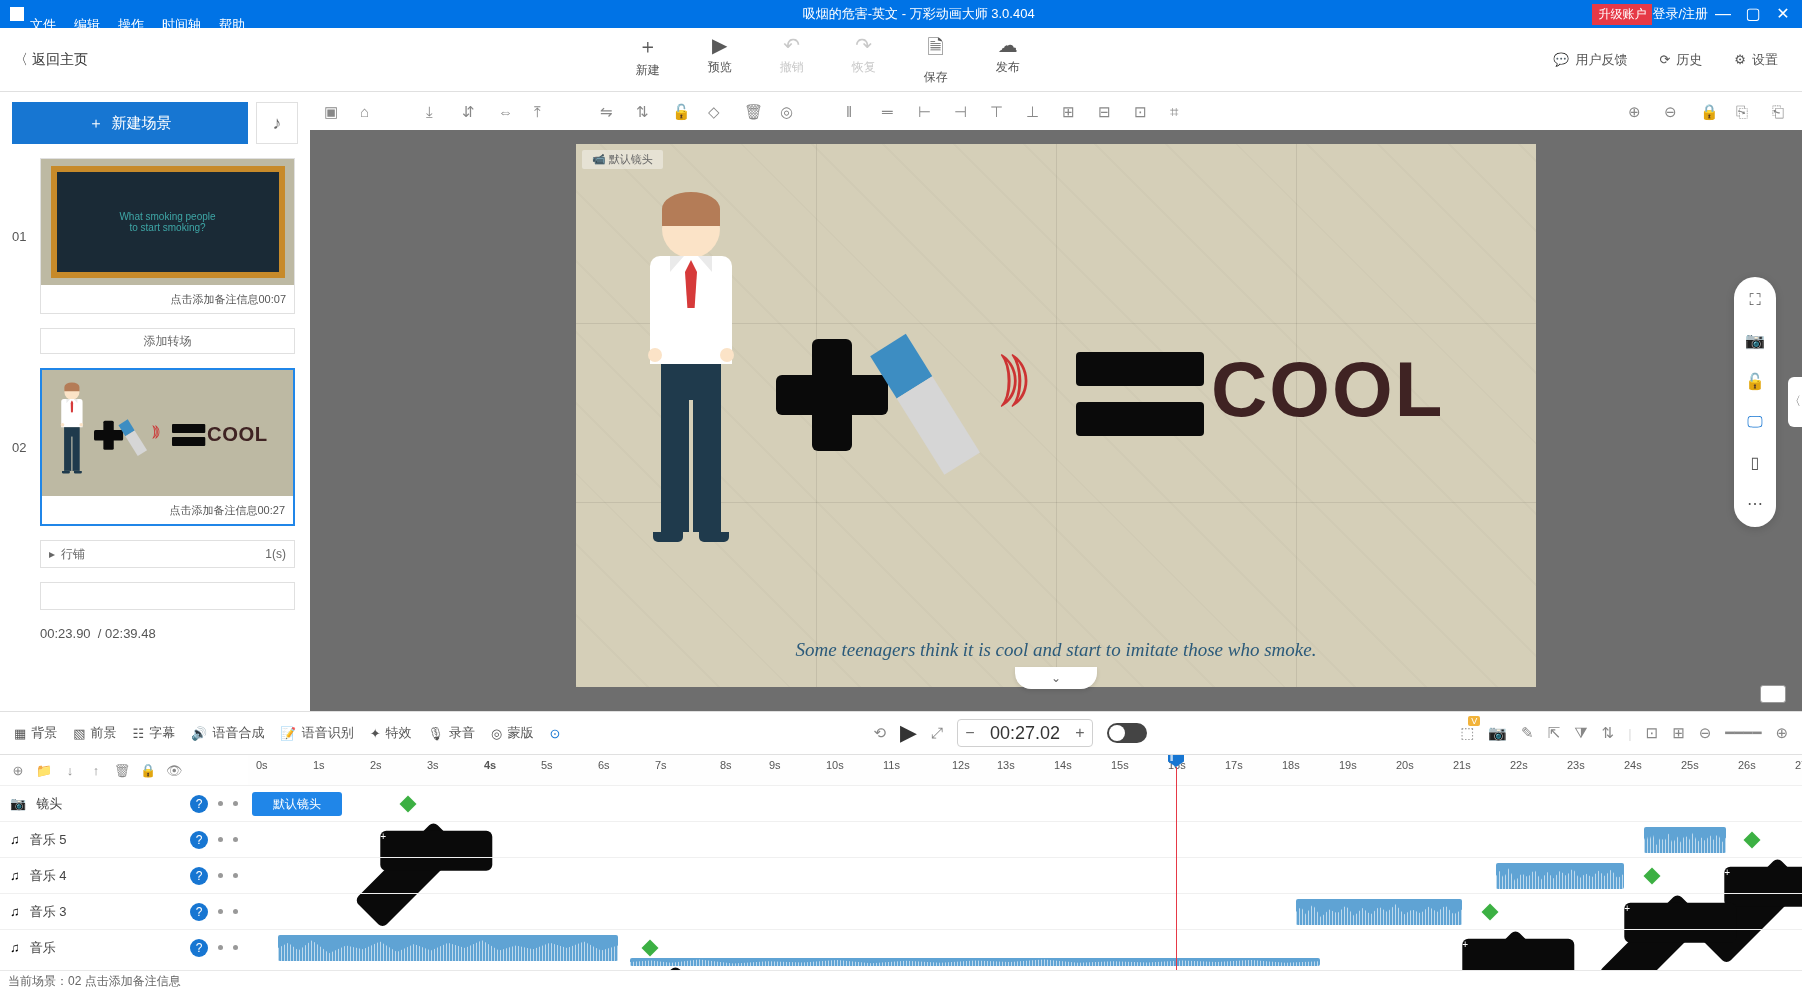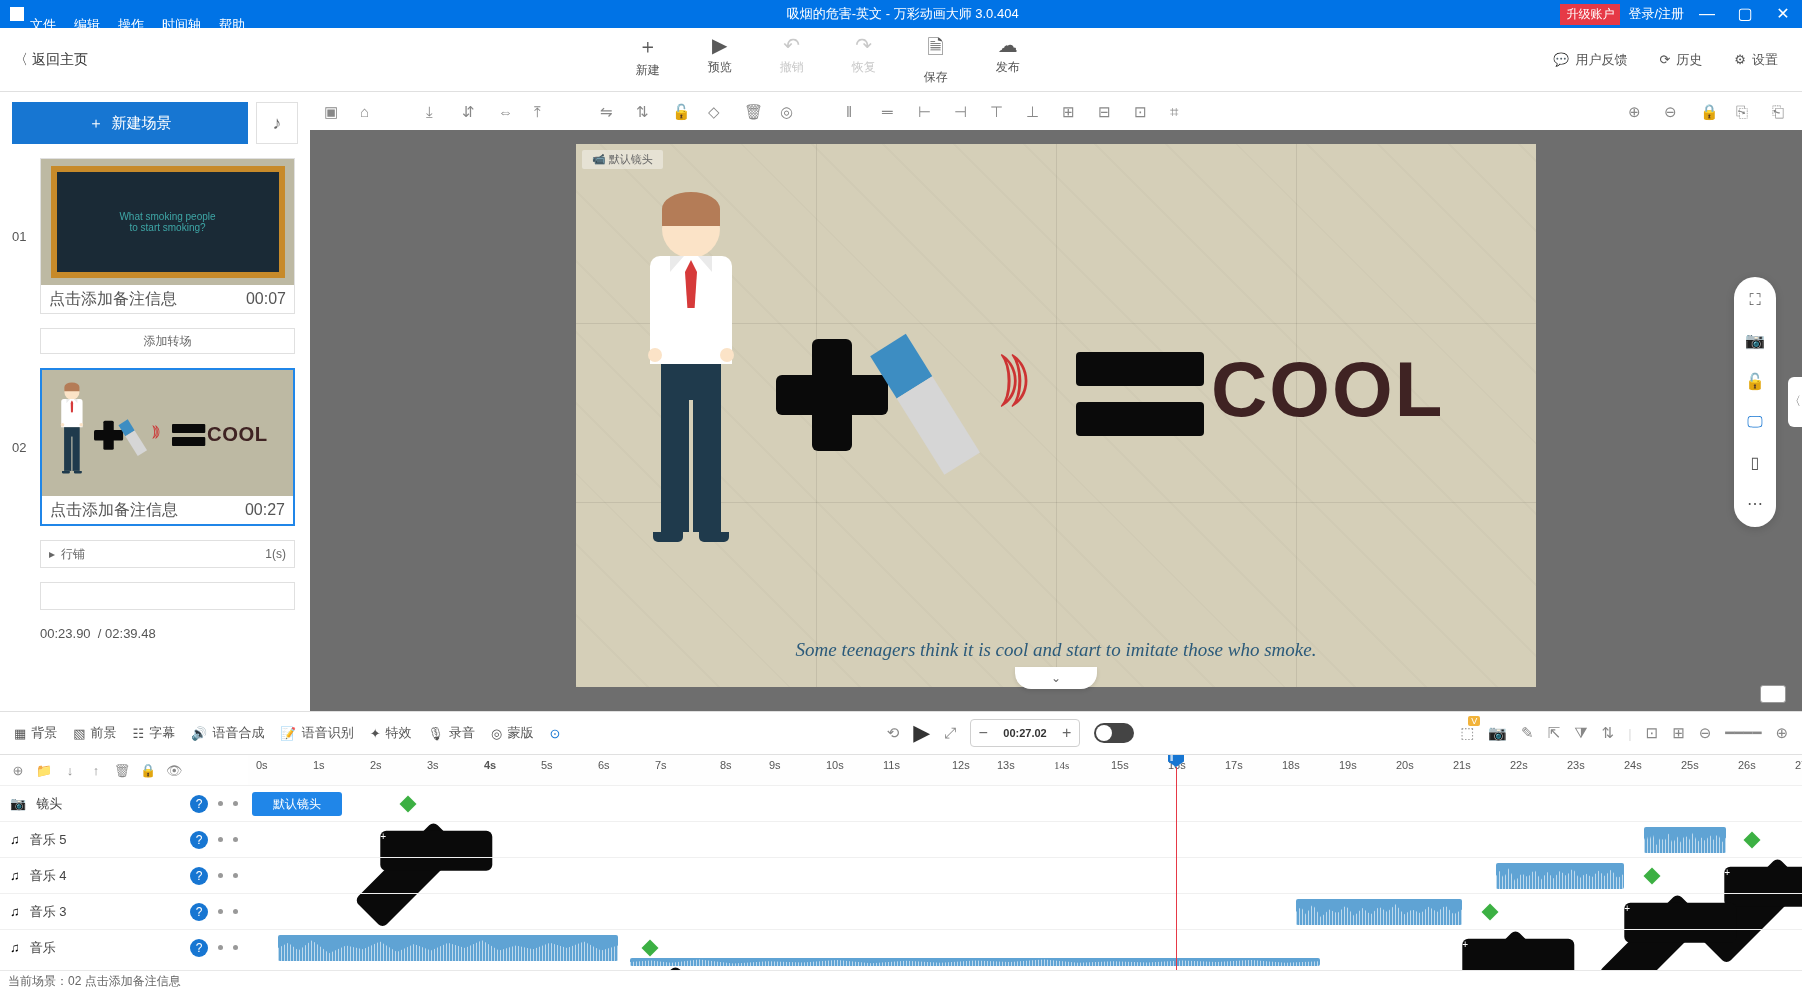--- a/index.html
+++ b/index.html
@@ -4,21 +4,21 @@
   <style>
     * { margin: 0; padding: 0; box-sizing: border-box; font-family: "Microsoft YaHei", Arial, sans-serif; }
     body { width: 1802px; height: 992px; overflow: hidden; background: #fff; display: flex; flex-direction: column; font-size: 13px; }
 
     
     .title-bar { height: 28px; background: #0073e6; color: #fff; display: flex; align-items: center; padding: 0 4px; }
     .title-bar .flag { width: 14px; height: 14px; background: #fff; margin: 0 6px; }
     .menu-group { display: flex; gap: 18px; margin-top: 21px; }
     .menu-item { font-size: 13px; cursor: pointer; }
     .title-center { flex: 1; text-align: center; font-size: 13px; }
-    .title-right { display: flex; align-items: center; gap: 8px; }
+    .title-right { display: flex; align-items: center; }
     .upgrade { background: #e63946; padding: 2px 6px; font-size: 12px; }
     .win-btn { width: 30px; text-align: center; font-size: 16px; cursor: pointer; line-height: 28px; }
 
     
     .action-bar { height: 64px; background: #fff; border-bottom: 1px solid #e0e0e0; display: flex; align-items: center; }
     .back-btn { display: flex; align-items: center; gap: 4px; padding: 0 14px; font-size: 14px; color: #333; cursor: pointer; }
     .action-group { flex: 1; display: flex; justify-content: center; gap: 48px; }
     .action-btn { display: flex; flex-direction: column; align-items: center; gap: 2px; cursor: pointer; }
     .action-btn .ico { font-size: 20px; color: #5a5a5a; }
     .action-btn.disabled .ico, .action-btn.disabled span { color: #c9c9c9; }
@@ -32,21 +32,21 @@
     .new-scene-row { display: flex; gap: 8px; }
     .new-scene { flex: 1; height: 42px; background: #1776d2; color: #fff; display: flex; align-items: center; justify-content: center; gap: 8px; font-size: 15px; cursor: pointer; }
     .music-btn { width: 42px; height: 42px; border: 1px solid #e0e0e0; display: flex; align-items: center; justify-content: center; font-size: 18px; color: #666; }
 
     .scene-card { display: flex; gap: 6px; align-items: center; margin-top: 6px; }
     .scene-num { font-size: 13px; color: #555; width: 22px; }
     .scene-inner { width: 255px; border: 1px solid #e0e0e0; display: flex; flex-direction: column; }
     .scene-inner.active { border: 2px solid #2086e8; }
     .thumb { height: 126px; background: #bdb9a3; display: flex; align-items: center; justify-content: center; overflow: hidden; position: relative; }
     .thumb1-board { width: 234px; height: 112px; background: #1a2a36; border: 6px solid #c78a2a; display: flex; flex-direction: column; align-items: center; justify-content: center; color: #3ea6a6; font-size: 10px; font-family: monospace; }
-    .thumb-meta { height: 28px; padding: 0 8px; display: flex; align-items: center; justify-content: space-between; font-size: 16px; color: #555; }
+    .thumb-meta { height: 28px; padding: 0 8px; display: flex; align-items: center; justify-content: flex-end; font-size: 11px; color: #555; }
     .transition-btn { width: 255px; margin-left: 28px; height: 26px; border: 1px solid #e0e0e0; display: flex; align-items: center; justify-content: center; font-size: 12px; color: #666; margin-top: 6px; }
     .row-play { width: 255px; margin-left: 28px; display: flex; align-items: center; justify-content: space-between; height: 28px; border: 1px solid #e0e0e0; padding: 0 8px; font-size: 12px; color: #666; margin-top: 6px; }
     .row-empty { width: 255px; margin-left: 28px; height: 28px; border: 1px solid #e0e0e0; margin-top: 6px; }
     .time-bottom { margin-left: 28px; margin-top: 8px; font-size: 13px; color: #555; }
 
     .canvas-area { flex: 1; background: #6e6e6e; position: relative; display: flex; align-items: center; justify-content: center; }
     .tool-row { position: absolute; top: 0; left: 0; right: 0; height: 38px; background: #fff; display: flex; align-items: center; gap: 20px; padding: 0 14px; }
     .tool-row .tico { width: 16px; height: 16px; color: #888; font-size: 15px; cursor: pointer; }
     .tool-sep { width: 10px; }
     .tool-row .right-side { margin-left: auto; display: flex; gap: 20px; }
@@ -87,21 +87,21 @@
     .kbd-btn { position: absolute; right: 16px; bottom: 8px; width: 26px; height: 18px; border: 1px solid #999; border-radius: 3px; background: #fff; }
     .pull-tab { position: absolute; bottom: -2px; left: 50%; transform: translateX(-50%); width: 82px; height: 22px; background: #fff; border-radius: 0 0 16px 16px; display: flex; align-items: center; justify-content: center; font-size: 12px; color: #666; box-shadow: 0 2px 4px rgba(0,0,0,.1); }
 
     
     .tl-toolbar { height: 42px; display: flex; align-items: center; gap: 16px; padding: 0 14px; }
     .tl-left-btns { display: flex; gap: 16px; }
     .tl-btn { display: flex; align-items: center; gap: 5px; font-size: 13px; color: #555; cursor: pointer; }
     .tl-center { flex: 1; display: flex; justify-content: center; align-items: center; gap: 14px; }
     .time-stepper { display: flex; align-items: center; border: 1px solid #d0d0d0; border-radius: 4px; height: 28px; }
     .time-stepper .step { width: 24px; text-align: center; font-size: 16px; color: #666; cursor: pointer; }
-    .time-stepper .val { padding: 0 8px; font-size: 11px; font-weight: bold; color: #333; }
+    .time-stepper .val { padding: 0 8px; font-size: 18px; font-weight: normal; color: #333; }
     .toggle { width: 40px; height: 20px; background: #444; border-radius: 10px; position: relative; }
     .toggle::after { content: ''; position: absolute; left: 2px; top: 2px; width: 16px; height: 16px; background: #fff; border-radius: 50%; }
     .tl-right { display: flex; gap: 14px; align-items: center; }
     .tl-rico { font-size: 15px; color: #888; cursor: pointer; }
     .badge-sq { position: relative; }
     .badge-sq::after { content: 'V'; position: absolute; top: -8px; right: -6px; background: #f2b33a; color: #fff; font-size: 9px; padding: 0 3px; border-radius: 2px; }
 
     
     .timeline { flex: 0 0 216px; display: flex; position: relative; border-top: 1px solid #e0e0e0; }
     .tl-left { width: 248px; display: flex; flex-direction: column; }
@@ -491,21 +491,21 @@
         <div class="tick" style="left: 236px; font-weight: bold;">4s</div>
         <div class="tick" style="left: 293px;">5s</div>
         <div class="tick" style="left: 350px;">6s</div>
         <div class="tick" style="left: 407px;">7s</div>
         <div class="tick" style="left: 464px; padding-left: 8px;">8s</div>
         <div class="tick" style="left: 521px;">9s</div>
         <div class="tick" style="left: 578px;">10s</div>
         <div class="tick" style="left: 635px;">11s</div>
         <div class="tick" style="left: 692px; margin-left: 12px;">12s</div>
         <div class="tick" style="left: 749px;">13s</div>
-        <div class="tick" style="left: 806px; font-family: Liberation Serif, serif;">14s</div>
+        <div class="tick" style="left: 806px;">14s</div>
         <div class="tick" style="left: 863px;">15s</div>
         <div class="tick" style="left: 920px;">16s</div>
         <div class="tick" style="left: 977px;">17s</div>
         <div class="tick" style="left: 1034px;">18s</div>
         <div class="tick" style="left: 1091px;">19s</div>
         <div class="tick" style="left: 1148px;">20s</div>
         <div class="tick" style="left: 1205px;">21s</div>
         <div class="tick" style="left: 1262px;">22s</div>
         <div class="tick" style="left: 1319px;">23s</div>
         <div class="tick" style="left: 1376px;">24s</div>

